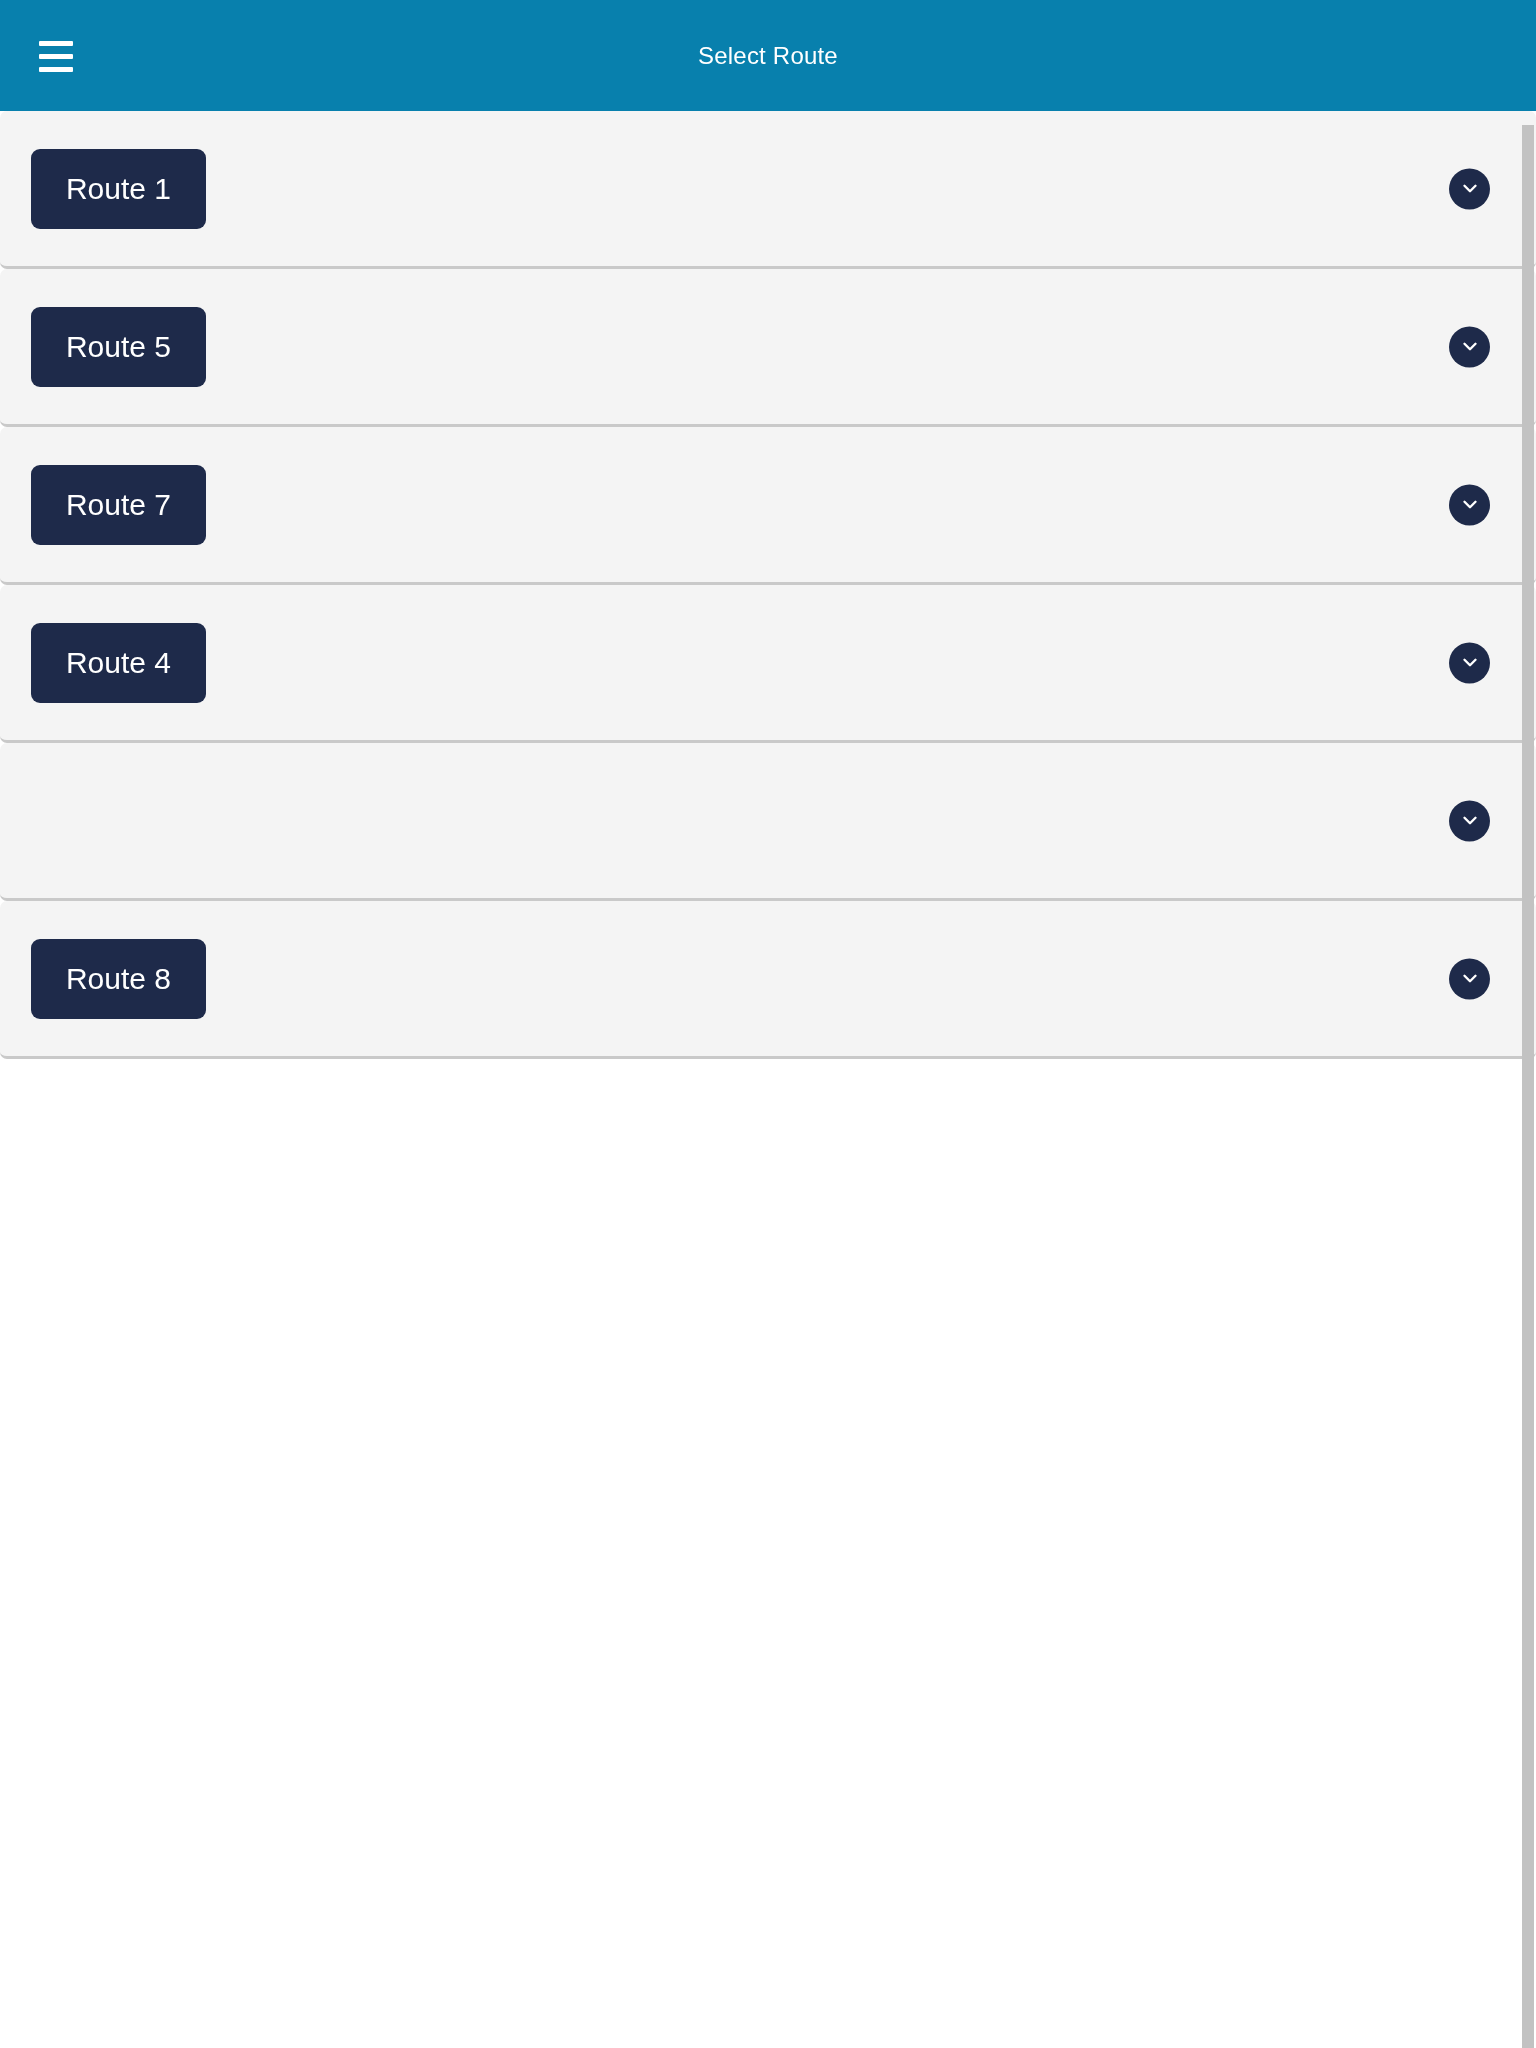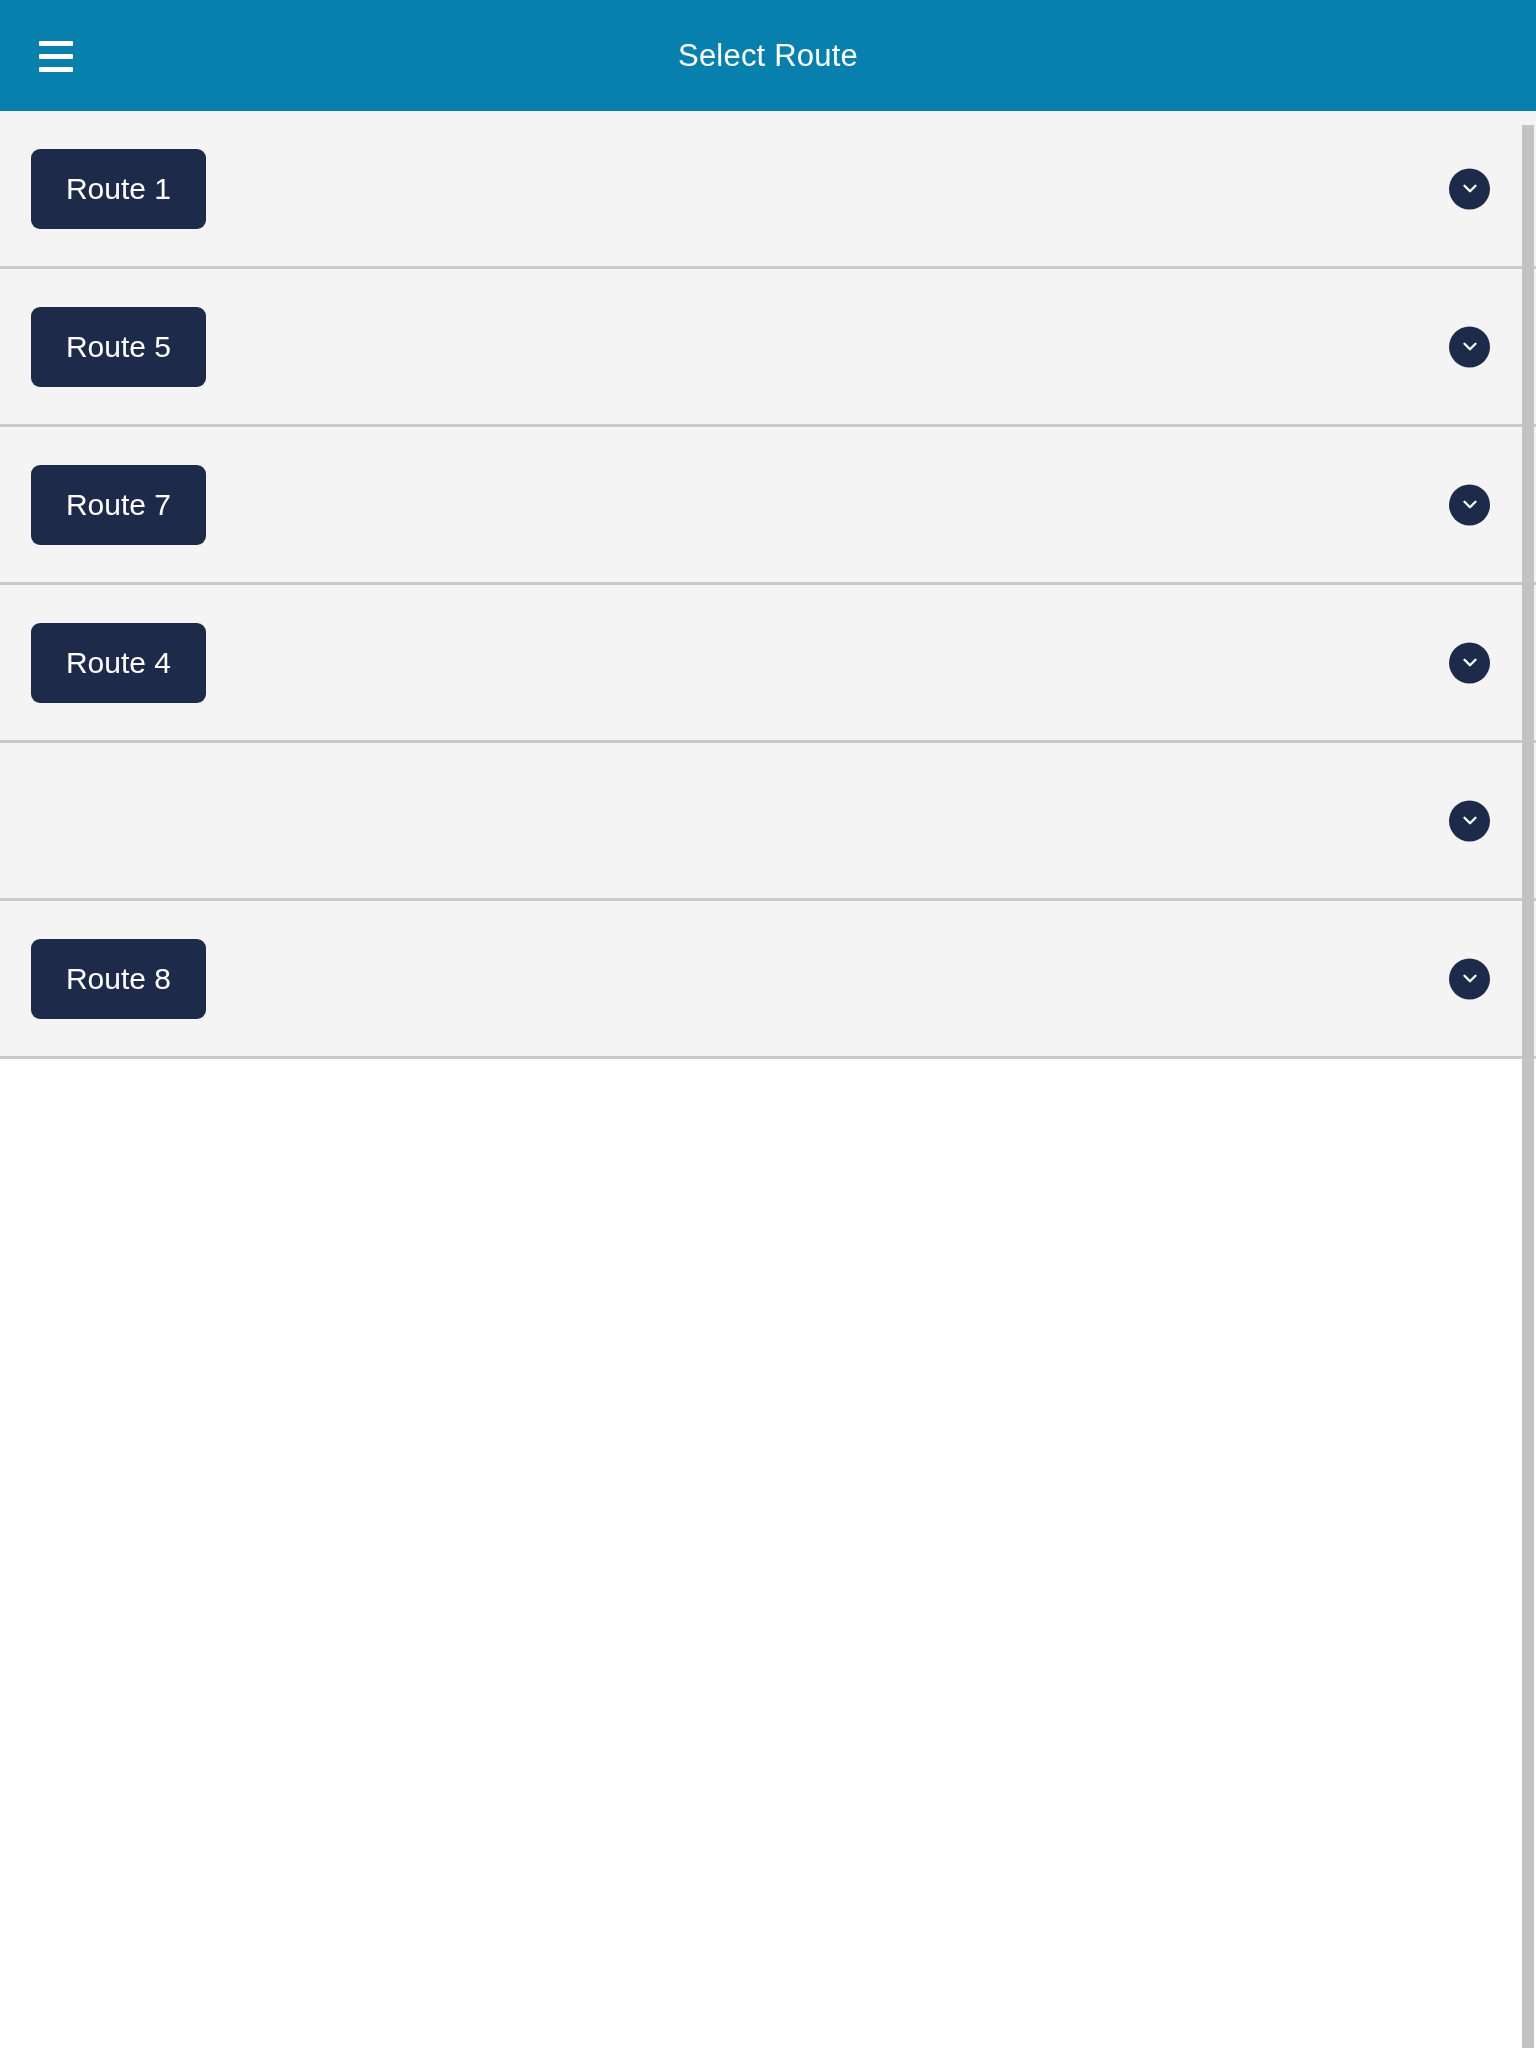--- a/index.html
+++ b/index.html
@@ -55,21 +55,21 @@
 
   .appbar-title {
     position: absolute;
     left: 0;
     top: 0;
     width: 1536px;
     height: 133px;
     line-height: 111px;
     text-align: center;
     color: #ffffff;
-    font-size: 31px;
+    font-size: 24px;
     font-weight: 400;
     letter-spacing: 0.2px;
     pointer-events: none;
   }
 
   
   .route-list {
     position: absolute;
     top: 111px;
     left: 0;
@@ -79,20 +79,21 @@
 
   .route-row {
     position: relative;
     width: 1536px;
     height: 158px;
     background: #f4f4f4;
     border-bottom: 3px solid #c9c9c9;
     display: flex;
     align-items: center;
     cursor: pointer;
+    border-radius: 7px;
   }
 
   .route-button {
     margin-left: 31px;
     min-width: 175px;
     height: 80px;
     padding: 0 22px;
     background: #1e2a4a;
     color: #ffffff;
     font-size: 30px;

